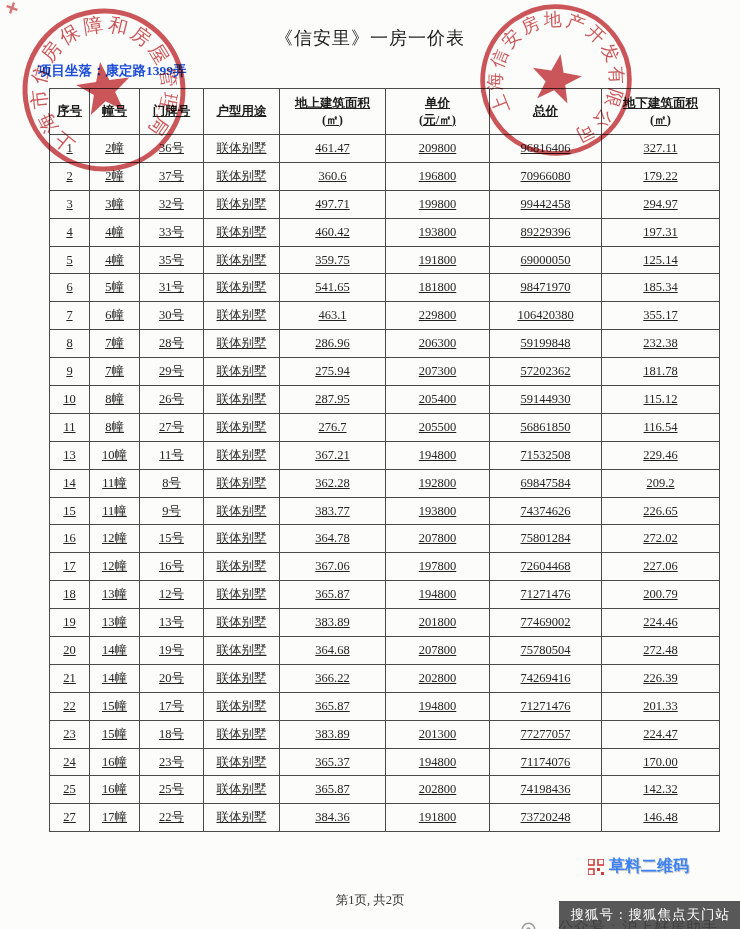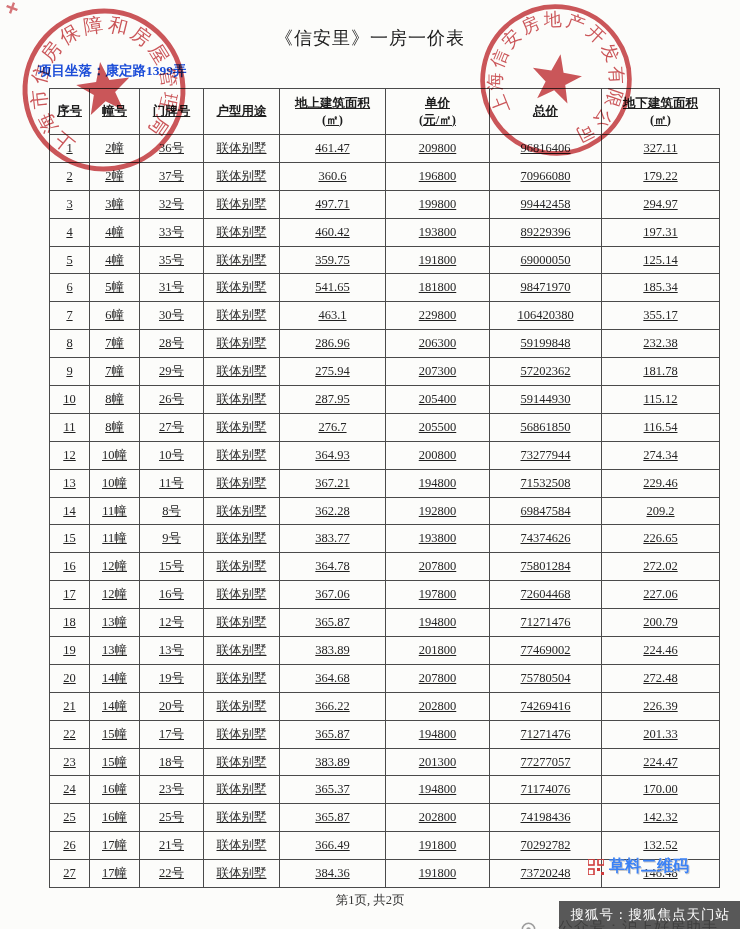--- a/index.html
+++ b/index.html
@@ -183,30 +183,20 @@
           <td>11</td>
           <td>8幢</td>
           <td>27号</td>
           <td>联体别墅</td>
           <td>276.7</td>
           <td>205500</td>
           <td>56861850</td>
           <td>116.54</td>
         </tr>
         <tr>
-          <td>12</td>
-          <td>10幢</td>
-          <td>10号</td>
-          <td>联体别墅</td>
-          <td>364.93</td>
-          <td>200800</td>
-          <td>73277944</td>
-          <td>274.34</td>
-        </tr>
-        <tr>
           <td>13</td>
           <td>10幢</td>
           <td>11号</td>
           <td>联体别墅</td>
           <td>367.21</td>
           <td>194800</td>
           <td>71532508</td>
           <td>229.46</td>
         </tr>
         <tr>
@@ -321,30 +311,20 @@
         </tr>
         <tr>
           <td>25</td>
           <td>16幢</td>
           <td>25号</td>
           <td>联体别墅</td>
           <td>365.87</td>
           <td>202800</td>
           <td>74198436</td>
           <td>142.32</td>
-        </tr>
-        <tr>
-          <td>26</td>
-          <td>17幢</td>
-          <td>21号</td>
-          <td>联体别墅</td>
-          <td>366.49</td>
-          <td>191800</td>
-          <td>70292782</td>
-          <td>132.52</td>
         </tr>
         <tr>
           <td>27</td>
           <td>17幢</td>
           <td>22号</td>
           <td>联体别墅</td>
           <td>384.36</td>
           <td>191800</td>
           <td>73720248</td>
           <td>146.48</td>

